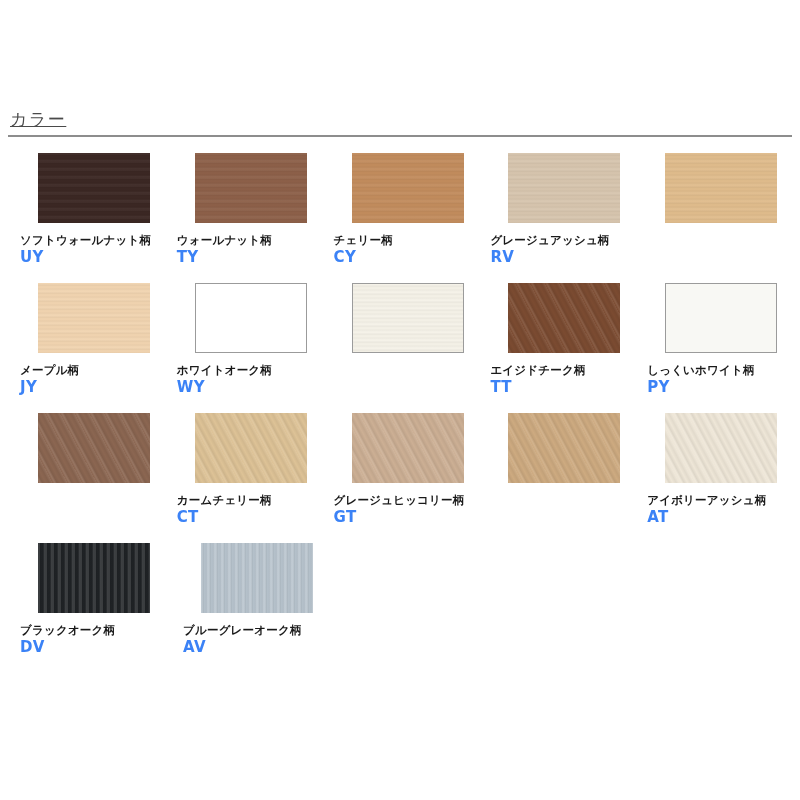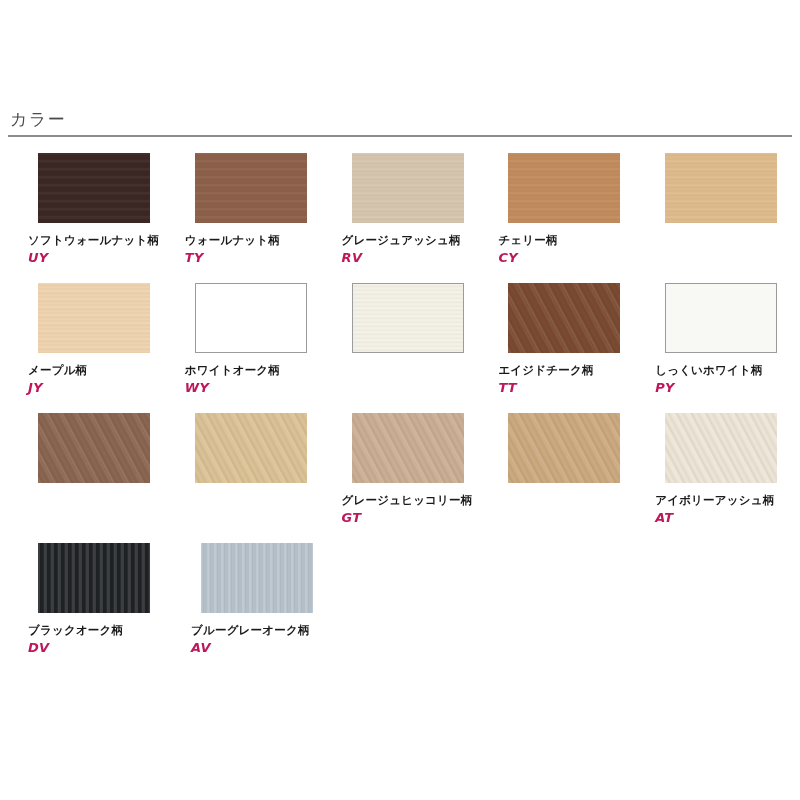--- a/index.html
+++ b/index.html
@@ -27,20 +27,21 @@
     top: 108px;
     width: 784px;
   }
   .section-title {
     font-size: 17px;
     font-weight: 400;
     color: #4a4a4a;
     letter-spacing: 1.5px;
     line-height: 22px;
     padding-left: 2px;
+    text-decoration: underline;
   }
   .section-rule {
     margin-top: 5px;
     height: 2px;
     background: #8d8d8d;
     width: 100%;
   }
 
   
   .grid {
@@ -110,36 +111,35 @@
       rgba(0,0,0,0.07) 2px,
       rgba(255,255,255,0.00) 4px,
       rgba(0,0,0,0.05) 5px,
       rgba(255,255,255,0.18) 7px
     );
   }
   .grain-none::after { content: none; }
 
   .caption {
     margin-top: 9px;
-    margin-left: 20px;
+    margin-left: 12px;
     font-size: 11.5px;
     font-weight: 700;
     color: #1a1a1a;
     line-height: 17px;
     letter-spacing: 0.2px;
     white-space: nowrap;
   }
   .code {
     display: block;
-    font-size: 13px;
+    font-size: 15px;
     font-weight: 700;
-    color: #be185d;
+    color: #3b82f6;
     line-height: 17px;
     letter-spacing: 0.3px;
-    font-style: italic;
   }
 </style>
 </head>
 <body>
 
 <div id="page">
 
   <div class="section-header">
     <div class="section-title">カラー</div>
     <div class="section-rule"></div>
@@ -149,28 +149,28 @@
       <div class="row">
         <div class="cell">
           <div class="swatch grain-h" style="background: rgb(59, 39, 35);"></div>
           <div class="caption">ソフトウォールナット柄<span class="code">UY</span></div>
         </div>
         <div class="cell">
           <div class="swatch grain-h" style="background: rgb(141, 96, 73);"></div>
           <div class="caption">ウォールナット柄<span class="code">TY</span></div>
         </div>
         <div class="cell">
+          <div class="swatch grain-h" style="background: rgb(194, 140, 93);"></div>
+          <div class="caption">チェリー柄<span class="code">CY</span></div>
+        </div>
+        <div class="cell">
           <div class="swatch grain-h" style="background: rgb(215, 197, 174);"></div>
           <div class="caption">グレージュアッシュ柄<span class="code">RV</span></div>
         </div>
         <div class="cell">
-          <div class="swatch grain-h" style="background: rgb(194, 140, 93);"></div>
-          <div class="caption">チェリー柄<span class="code">CY</span></div>
-        </div>
-        <div class="cell">
           <div class="swatch grain-h" style="background: rgb(224, 188, 140);"></div>
         </div>
       </div>
       <div class="row">
         <div class="cell">
           <div class="swatch grain-h" style="background: rgb(241, 212, 176);"></div>
           <div class="caption">メープル柄<span class="code">JY</span></div>
         </div>
         <div class="cell">
           <div class="swatch grain-none bordered" style="background: rgb(255, 255, 255); border-color: rgb(155, 155, 155);"></div>
@@ -187,20 +187,21 @@
           <div class="swatch grain-none bordered" style="background: rgb(248, 248, 244); border-color: rgb(155, 155, 155);"></div>
           <div class="caption">しっくいホワイト柄<span class="code">PY</span></div>
         </div>
       </div>
       <div class="row">
         <div class="cell">
           <div class="swatch grain-d" style="background: rgb(139, 102, 81);"></div>
         </div>
         <div class="cell">
           <div class="swatch grain-d" style="background: rgb(221, 194, 150);"></div>
+          <div class="caption">カームチェリー柄<span class="code">CT</span></div>
         </div>
         <div class="cell">
           <div class="swatch grain-d" style="background: rgb(204, 175, 148);"></div>
           <div class="caption">グレージュヒッコリー柄<span class="code">GT</span></div>
         </div>
         <div class="cell">
           <div class="swatch grain-d" style="background: rgb(205, 170, 128);"></div>
         </div>
         <div class="cell">
           <div class="swatch grain-d" style="background: rgb(238, 230, 215);"></div>

